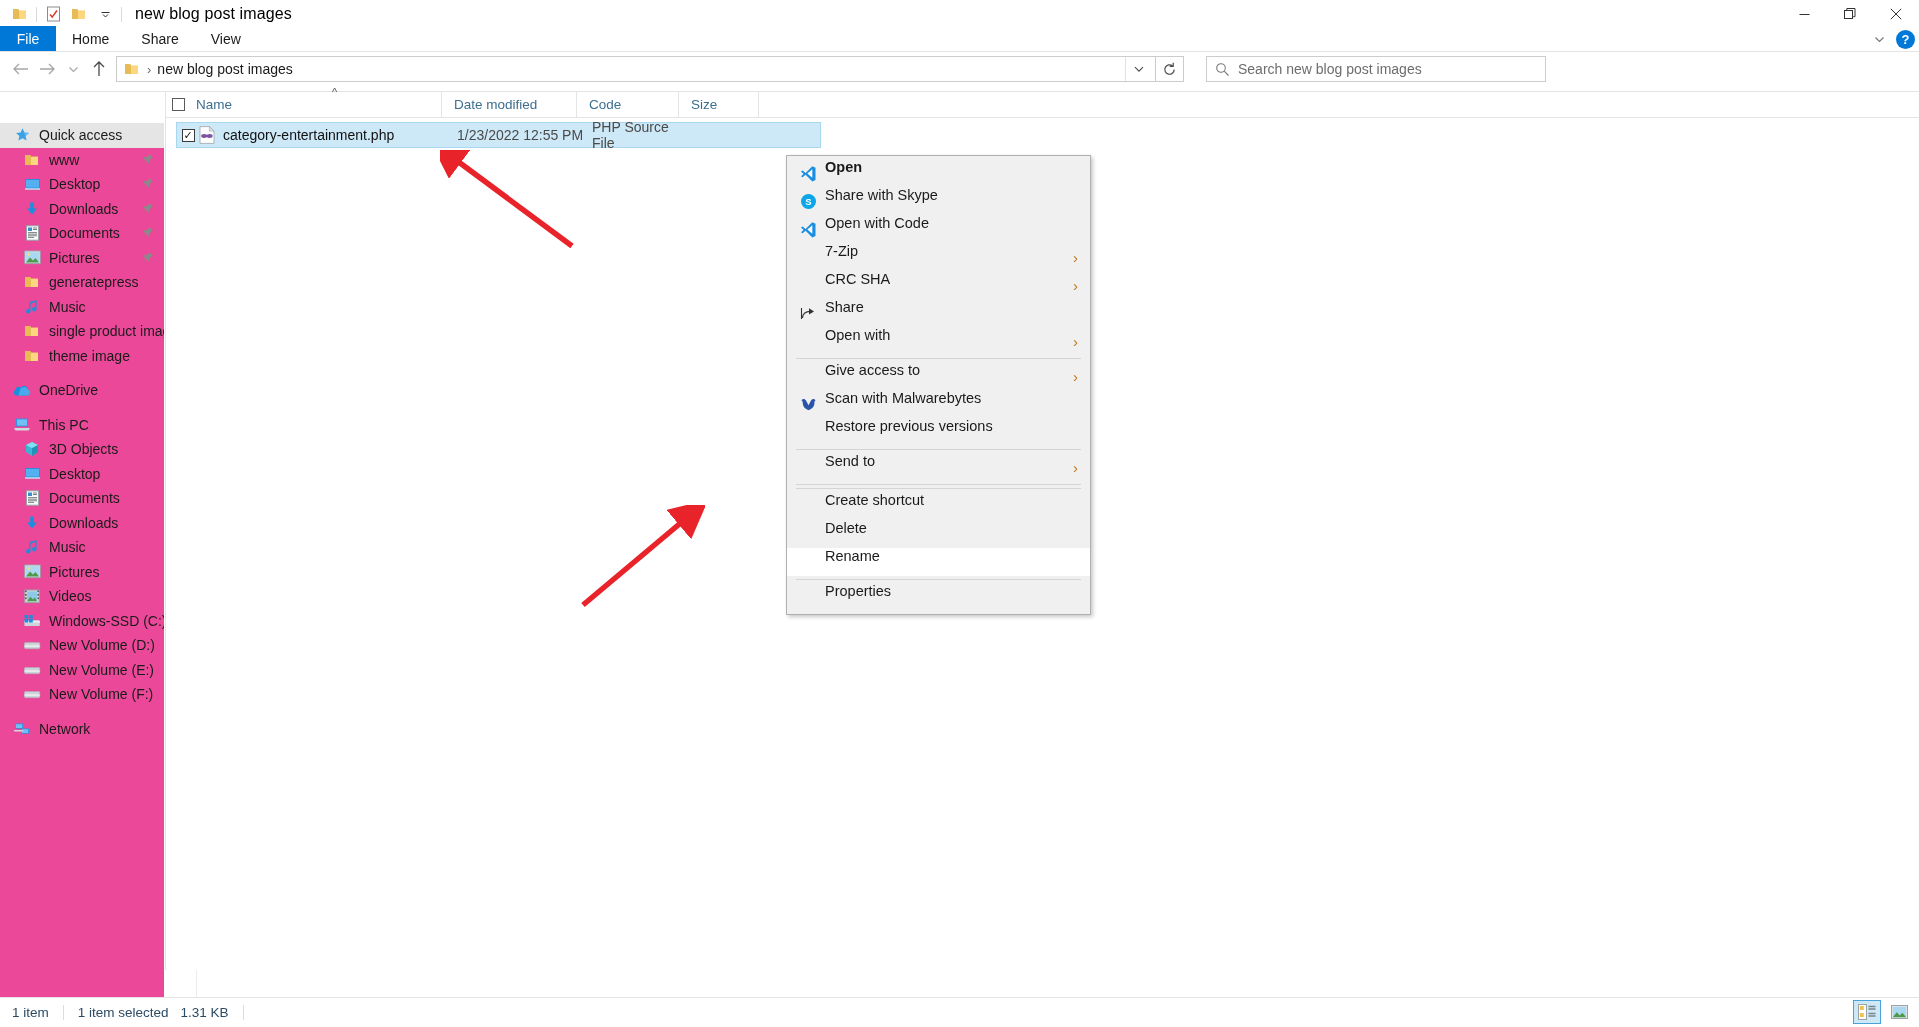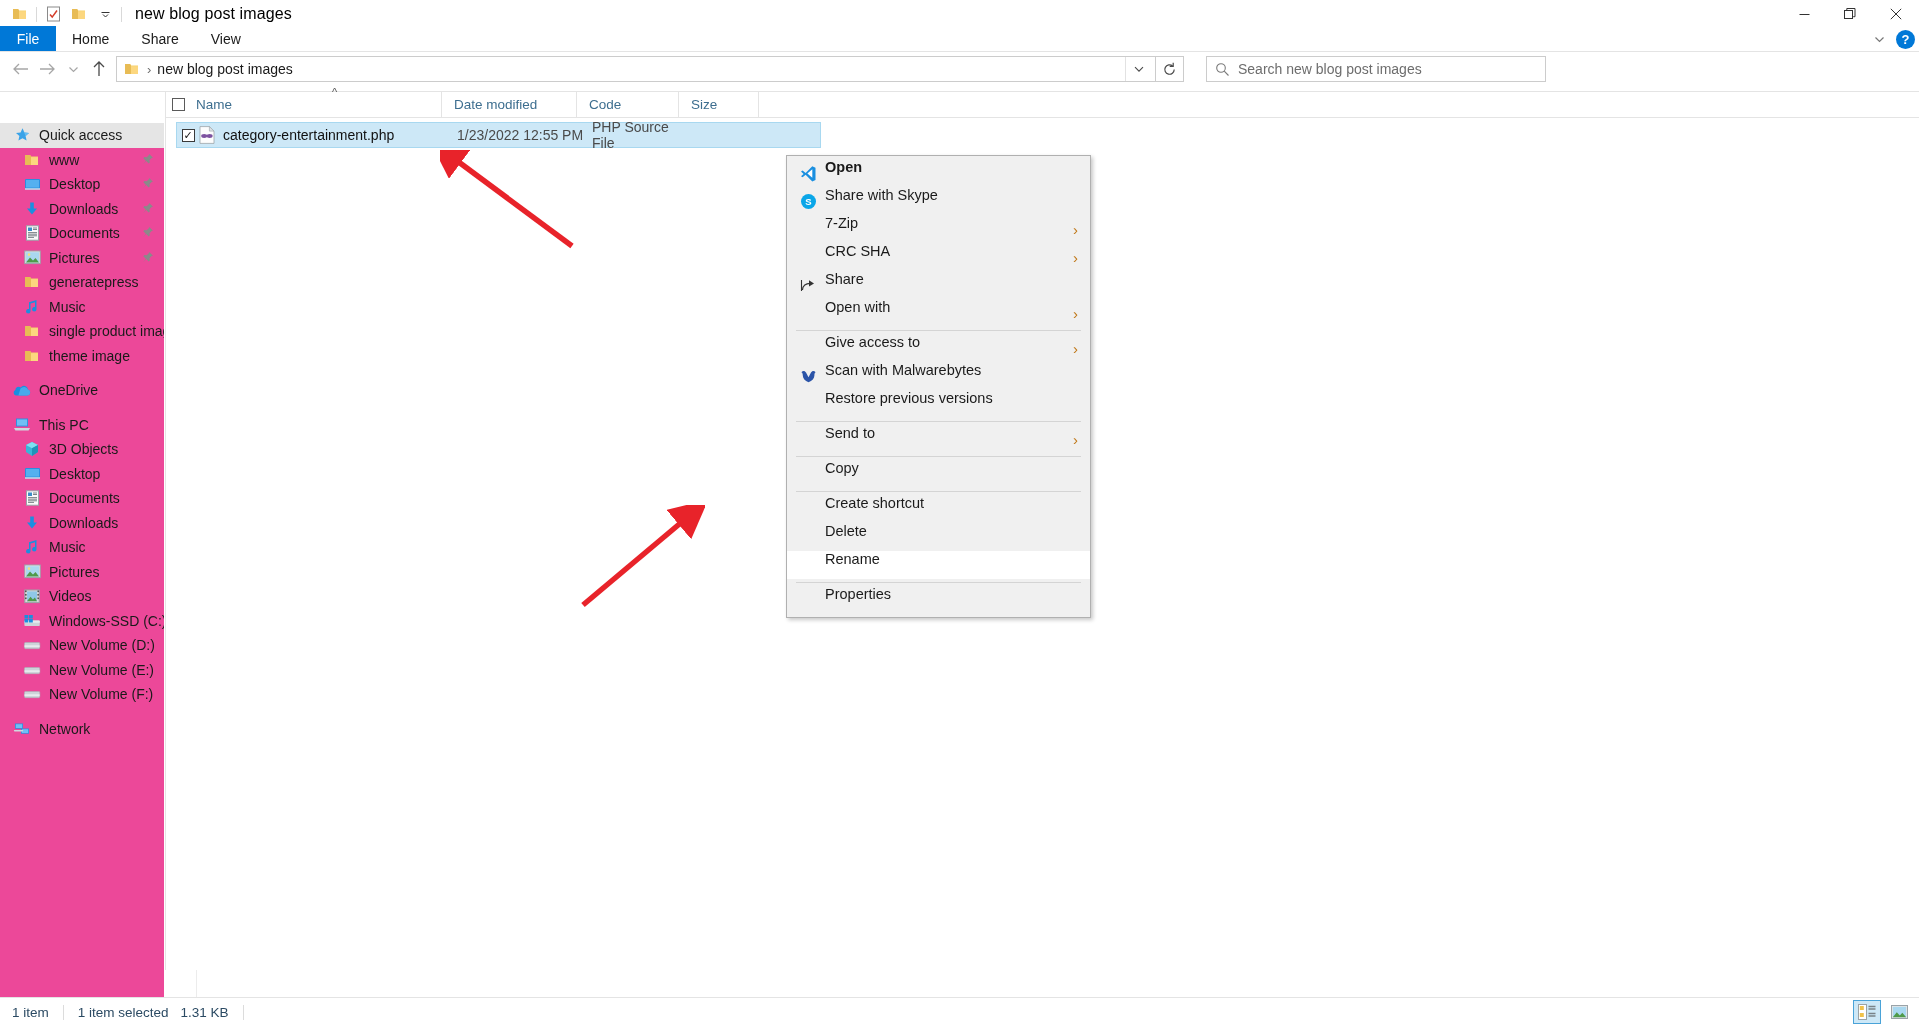--- a/index.html
+++ b/index.html
@@ -719,20 +719,29 @@
     <div class="ctxitem">
       <span class="ctx-ico">
         <svg width="17" height="17" viewBox="0 0 17 17">
             <circle cx="8.5" cy="8.5" r="7.5" fill="#0aa6e8"></circle>
             <text x="8.5" y="12.2" font-size="9.5" font-family="Liberation Sans, sans-serif" font-weight="bold" fill="#fff" text-anchor="middle">S</text>
           </svg>
       </span>
       <span class="ctx-label">Share with Skype</span>
     </div>
 
+    <div class="ctxitem">
+      <span class="ctx-ico">
+        <svg width="17" height="17" viewBox="0 0 17 17">
+            <path d="M12.3 1.3L5.6 8 2.6 5.6 1 6.6l2.6 2.3L1 11.2l1.6 1 3-2.4 6.7 6.7 3.2-1.5V2.8z" fill="#1a8fe0"></path>
+            <path d="M12.3 4.3v8.4L7.4 8.5z" fill="#fff"></path>
+          </svg>
+      </span>
+      <span class="ctx-label">Open with Code</span>
+    </div>
 
     <div class="ctxitem">
       <span class="ctx-ico"></span>
       <span class="ctx-label">7-Zip</span>
       <span class="ctx-arrow">›</span>
     </div>
 
     <div class="ctxitem">
       <span class="ctx-ico"></span>
       <span class="ctx-label">CRC SHA</span>
@@ -781,24 +790,20 @@
 
     <div class="ctxitem">
       <span class="ctx-ico"></span>
       <span class="ctx-label">Send to</span>
       <span class="ctx-arrow">›</span>
     </div>
 
     <div class="ctx-sep"></div>
 
 
-    <div class="ctxitem">
-      <span class="ctx-ico"></span>
-      <span class="ctx-label">Copy</span>
-    </div>
 
     <div class="ctx-sep"></div>
 
     <div class="ctxitem">
       <span class="ctx-ico"></span>
       <span class="ctx-label">Create shortcut</span>
     </div>
 
     <div class="ctxitem">
       <span class="ctx-ico"></span>

